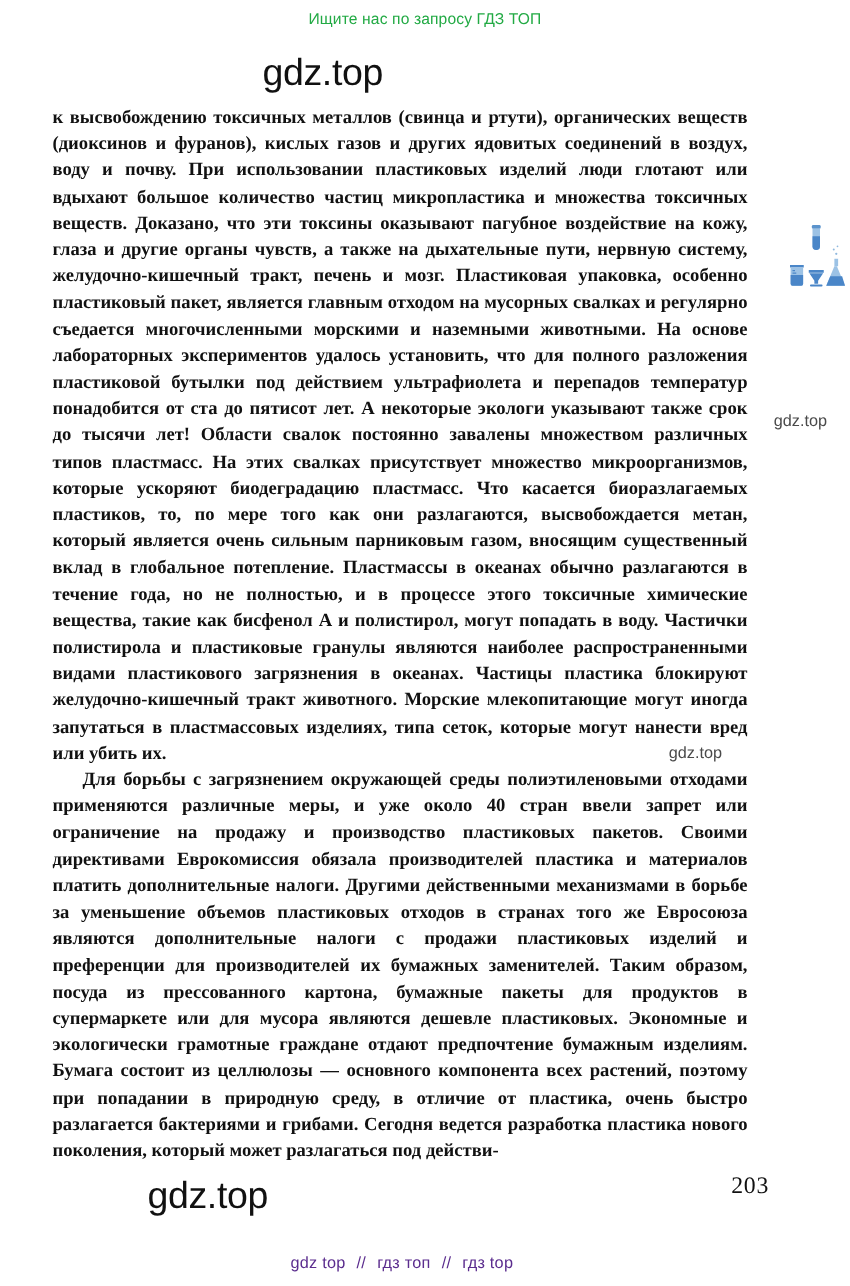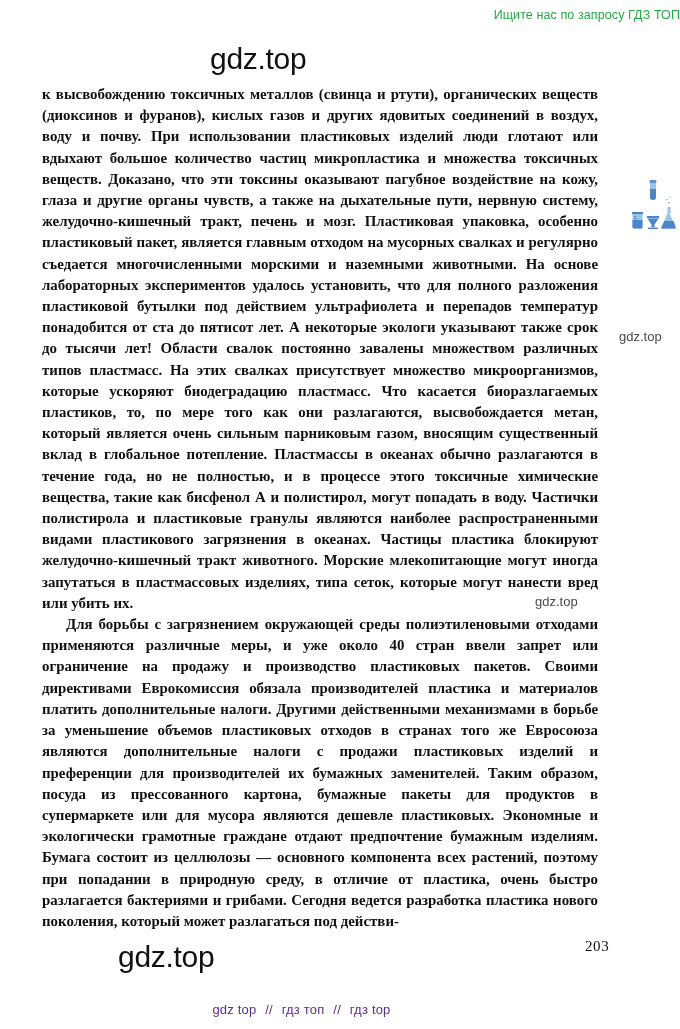--- a/index.html
+++ b/index.html
@@ -14,21 +14,21 @@
     overflow: hidden;
     font-family: "Liberation Serif", "DejaVu Serif", serif;
   }
 
   
   .promo-bar {
     position: absolute;
     top: 8px;
     left: 0;
     width: 680px;
-    text-align: right;
+    text-align: center;
     font-family: "Liberation Sans", sans-serif;
     font-size: 12.5px;
     color: #22aa44;
     letter-spacing: 0.1px;
   }
 
   
   .masthead-logo {
     position: absolute;
     top: 42px;
@@ -94,36 +94,37 @@
     font-size: 30px;
     color: #111111;
     letter-spacing: -0.3px;
   }
 
   
   .page-number {
     position: absolute;
     top: 938px;
     left: 585px;
-    font-size: 15px;
+    font-size: 19px;
     color: #111111;
     letter-spacing: 0.6px;
   }
 
   
   .footer-links {
     position: absolute;
     top: 1002px;
     left: 0;
     width: 603px;
     text-align: center;
     font-family: "Liberation Sans", sans-serif;
     font-size: 13px;
     color: #5b2d8e;
     letter-spacing: 0.2px;
+    padding-left: 20px;
   }
   .footer-links .sep {
     color: #5b2d8e;
     margin: 0 5px;
   }
   .footer-links a {
     color: #5b2d8e;
     text-decoration: none;
   }
 </style>

